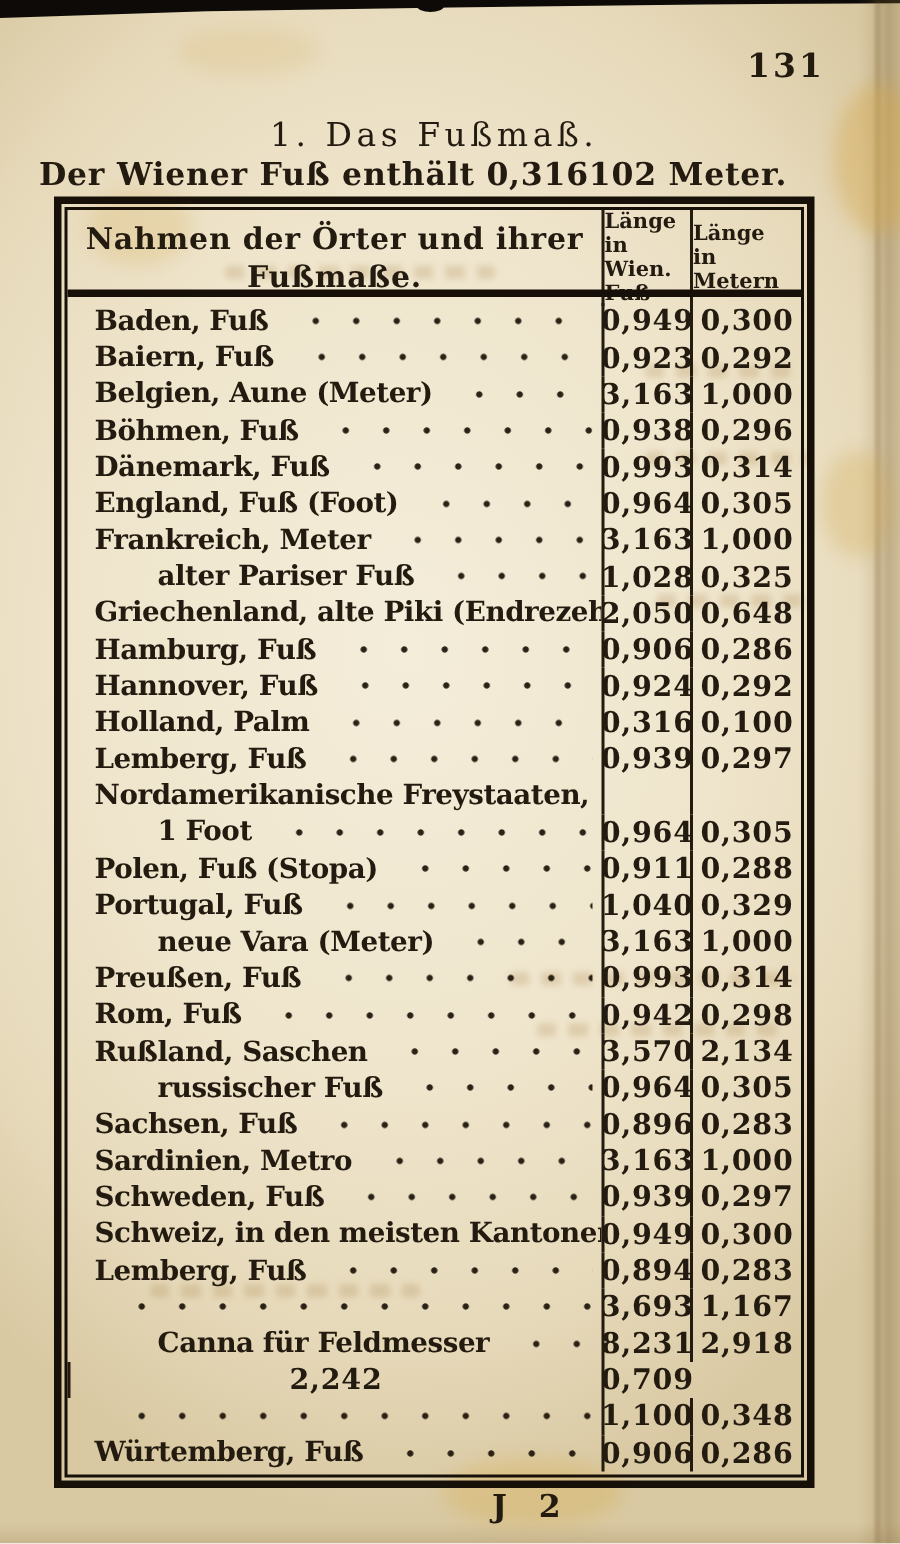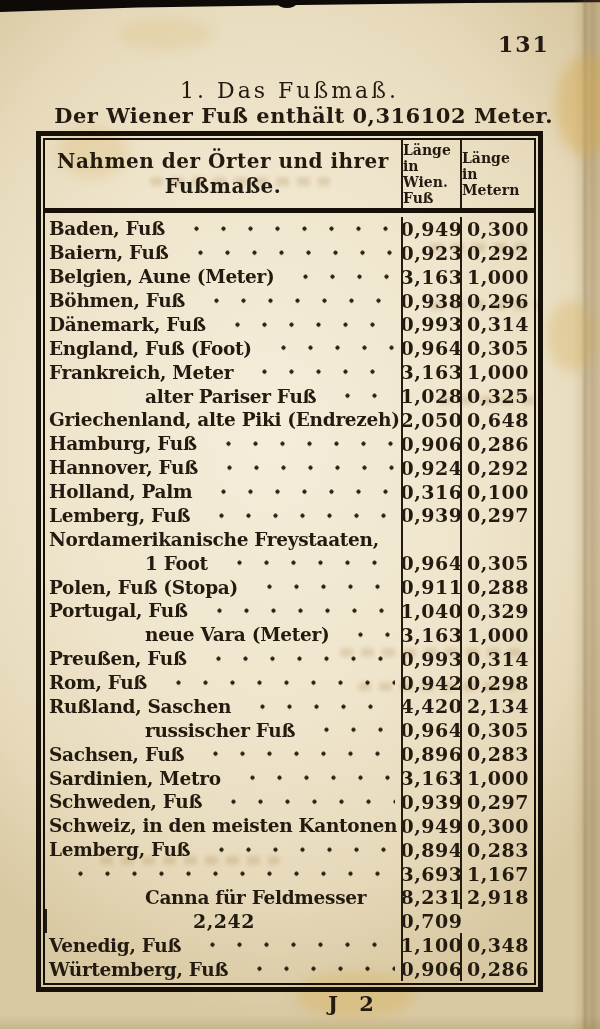--- a/index.html
+++ b/index.html
@@ -28,38 +28,38 @@
   .m2{left:430px;top:243px;width:100px;}
   .m3{left:430px;top:301px;width:110px;}
   .m4{left:438px;top:396px;width:100px;}
   .m5{left:340px;top:648px;width:190px;}
   .m6{left:358px;top:682px;width:160px;}
   .m7{left:100px;top:856px;width:180px;}
   
   .pagenum{position:absolute;top:31px;left:498px;font-size:22px;font-weight:bold;letter-spacing:2px;}
   .title{position:absolute;top:78px;left:36px;width:507px;margin:0;text-align:center;
          font-size:22px;font-weight:normal;letter-spacing:3px;}
-  .subtitle{position:absolute;top:103px;left:26px;width:527px;text-align:right;
+  .subtitle{position:absolute;top:103px;left:26px;width:527px;text-align:left;
          font-size:21px;font-weight:bold;letter-spacing:0.5px;}
   
   .table-outer{position:absolute;left:36px;top:131px;width:507px;height:861px;
     border:5px solid #161009;box-sizing:border-box;}
   .table-inner{position:absolute;inset:2px;border:2px solid #161009;display:flex;flex-direction:column;}
-  .thead{display:grid;grid-template-columns:356px 59px 1fr;height:68px;flex:0 0 auto;}
+  .thead{display:grid;grid-template-columns:356px 59px 1fr;height:53px;flex:0 0 auto;}
   .hname{display:flex;flex-direction:column;justify-content:center;text-align:center;
          font-size:20px;font-weight:bold;line-height:25px;letter-spacing:0.5px;}
   .hnum{border-left:2px solid #241b10;display:flex;flex-direction:column;justify-content:center;
         text-align:left;font-size:14px;font-weight:bold;line-height:16px;}
   .hrule{height:5px;background:#161009;flex:0 0 auto;}
   .tbody{flex:1;display:flex;flex-direction:column;padding:4px 0 2px;}
   .row{flex:1;display:grid;grid-template-columns:356px 59px 1fr;align-items:stretch;
        font-weight:bold;font-size:18.5px;}
   .cell{display:flex;align-items:center;}
-  .cell.name{padding-left:4px;overflow:hidden;white-space:nowrap;}
-  .cell.name.indent{padding-left:100px;}
+  .cell.name{padding-left:18px;overflow:hidden;white-space:nowrap;}
+  .cell.name.indent{padding-left:60px;}
   .rowname{letter-spacing:-0.3px;}
   .leader{flex:1;align-self:stretch;margin:0 6px 0 12px;}
   .leader.dots{background-image:radial-gradient(circle, rgba(32,23,12,0.95) 1.8px, rgba(32,23,12,0) 2.4px);
     background-size:27px 27px;background-repeat:repeat-x;background-position:6px 58%;}
   .cell.num{border-left:2px solid #241b10;justify-content:center;letter-spacing:0.5px;font-size:19px;}
   .signature{position:absolute;left:328px;top:991px;font-size:21px;font-weight:bold;letter-spacing:7px;}
 </style>
 </head>
 <body>
 
@@ -264,21 +264,21 @@
               <span class="leader dots"></span>
             </div>
             <div class="cell num">0,942</div>
             <div class="cell num">0,298</div>
           </div>
           <div class="row">
             <div class="cell name">
               <span class="rowname">Rußland, Saschen</span>
               <span class="leader dots"></span>
             </div>
-            <div class="cell num">4,420</div>
+            <div class="cell num">3,570</div>
             <div class="cell num">2,134</div>
           </div>
           <div class="row">
             <div class="cell name indent">
               <span class="rowname">russischer Fuß</span>
               <span class="leader dots"></span>
             </div>
             <div class="cell num">0,964</div>
             <div class="cell num">0,305</div>
           </div>
@@ -336,21 +336,20 @@
             </div>
             <div class="cell num">8,231</div>
             <div class="cell num">2,918</div>
           </div>
           <div class="row">
             <div class="cell num">2,242</div>
             <div class="cell num">0,709</div>
           </div>
           <div class="row">
             <div class="cell name">
-              <span class="rowname">Venedig, Fuß</span>
               <span class="leader dots"></span>
             </div>
             <div class="cell num">1,100</div>
             <div class="cell num">0,348</div>
           </div>
           <div class="row">
             <div class="cell name">
               <span class="rowname">Würtemberg, Fuß</span>
               <span class="leader dots"></span>
             </div>

